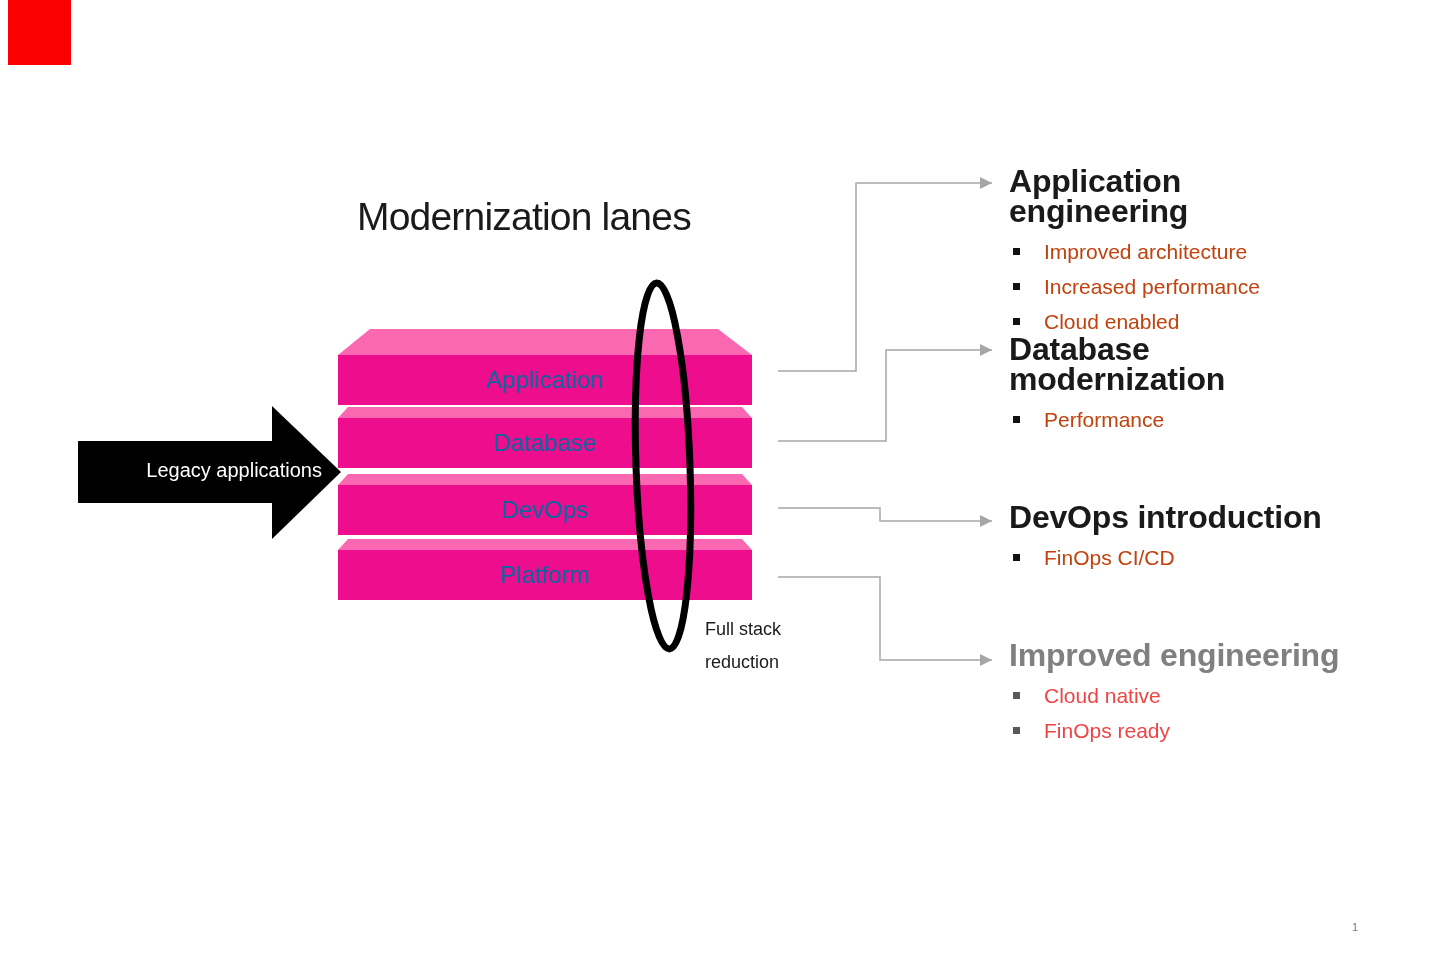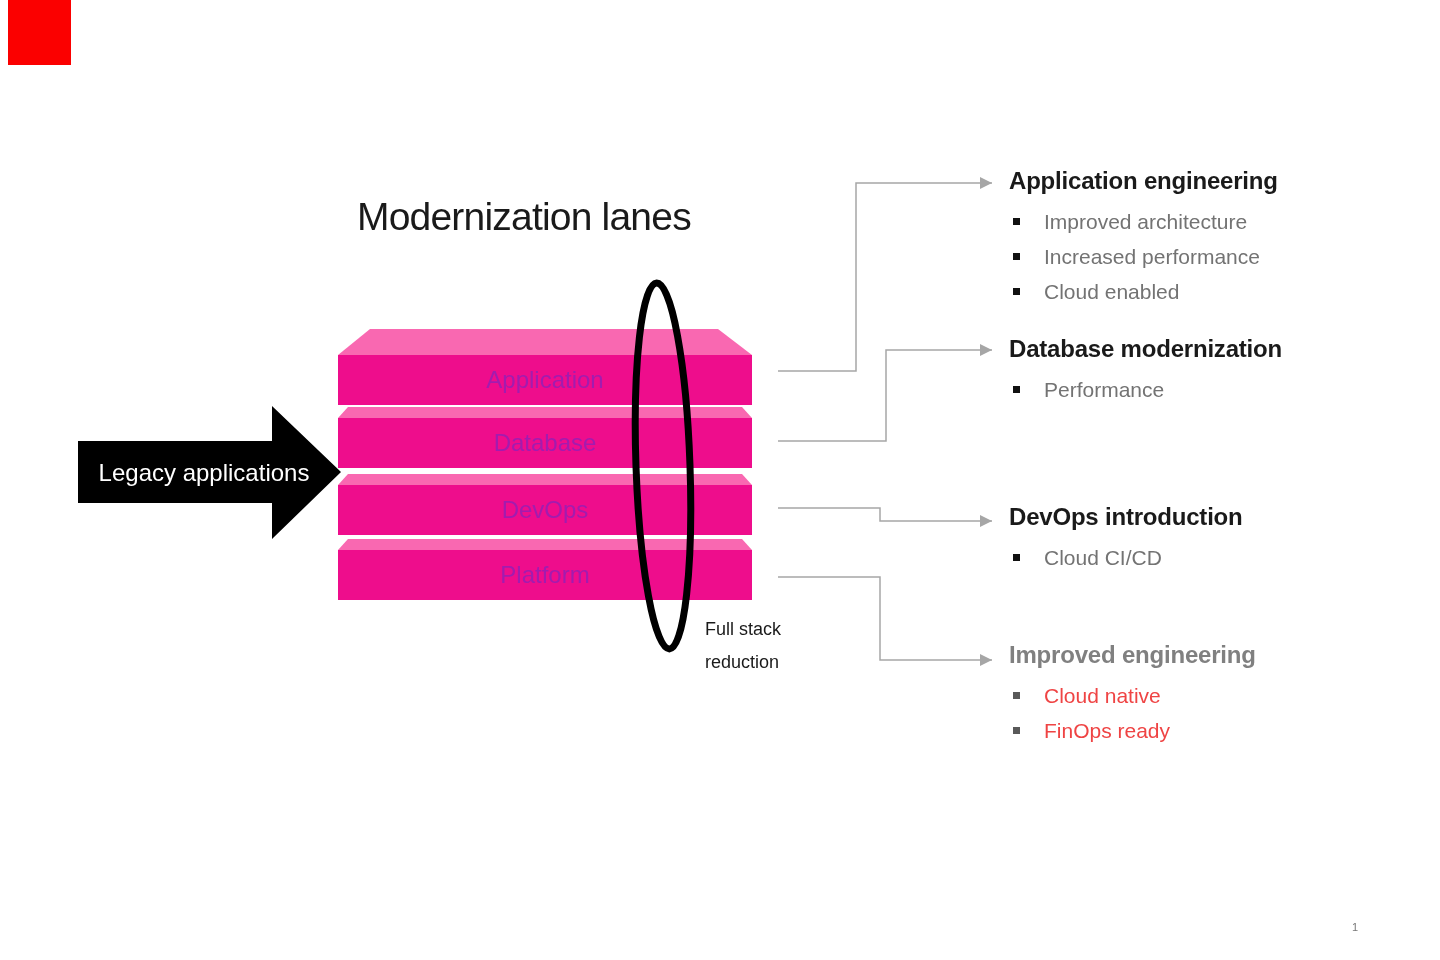--- a/index.html
+++ b/index.html
@@ -9,29 +9,29 @@
   }
   *{margin:0;padding:0;box-sizing:border-box}
   html,body{width:1440px;height:960px;background:#fff;
     font-family:"Liberation Sans",sans-serif;overflow:hidden}
   .slide{position:relative;width:1440px;height:960px;background:#fff}
   .red-square{position:absolute;left:8px;top:0;width:63px;height:65px;background:var(--brand-red)}
   .title{position:absolute;left:357px;top:195px;font-size:39px;font-weight:400;
     color:var(--ink);letter-spacing:-0.8px}
   svg.diagram{position:absolute;left:0;top:0}
   .conn{fill:none;stroke:var(--connector);stroke-width:1.5}
-  .arrow-label{position:absolute;left:86px;top:459px;width:236px;text-align:center;
-    font-size:24px;color:#fff}
+  .arrow-label{position:absolute;left:86px;top:459px;width:236px;text-align:right;
+    font-size:20px;color:#fff}
   .layer-label{position:absolute;left:338px;width:414px;text-align:center;
-    font-size:24px;color:#a21caf}
+    font-size:24px;color:#0369a1}
   .fullstack{position:absolute;left:705px;top:613px;font-size:18px;line-height:33px;color:var(--ink)}
   .benefits{position:absolute;left:1009px;width:340px;color:var(--ink)}
-  .benefits h2{font-size:24px;font-weight:700;line-height:30px;margin-bottom:8px;letter-spacing:-0.2px}
+  .benefits h2{font-size:32px;font-weight:700;line-height:30px;margin-bottom:8px;letter-spacing:-0.2px}
   .benefits ul{list-style:none}
-  .benefits li{display:flex;align-items:center;gap:24px;font-size:21px;line-height:35px;color:#737373}
+  .benefits li{display:flex;align-items:center;gap:24px;font-size:21px;line-height:35px;color:#c2410c}
   .sq{flex:0 0 auto;width:7px;height:7px;background:#111;margin-left:4px}
   .benefits.muted h2{color:var(--muted)}
   .benefits.muted li{color:#ef4444}
   .benefits.muted .sq{background:#595959}
   .pagenum{position:absolute;right:82px;bottom:27px;font-size:11px;color:#777}
 </style>
 </head>
 <body>
 
 <div class="slide">
@@ -105,21 +105,21 @@
         <span>Performance</span>
       </li>
     </ul>
   </section>
 
   <section class="benefits" style="top:502px">
     <h2>DevOps introduction</h2>
     <ul>
       <li>
         <span class="sq"></span>
-        <span>Cloud CI/CD</span>
+        <span>FinOps CI/CD</span>
       </li>
     </ul>
   </section>
 
   <section class="benefits muted" style="top:640px">
     <h2>Improved engineering</h2>
     <ul>
       <li>
         <span class="sq"></span>
         <span>Cloud native</span>

